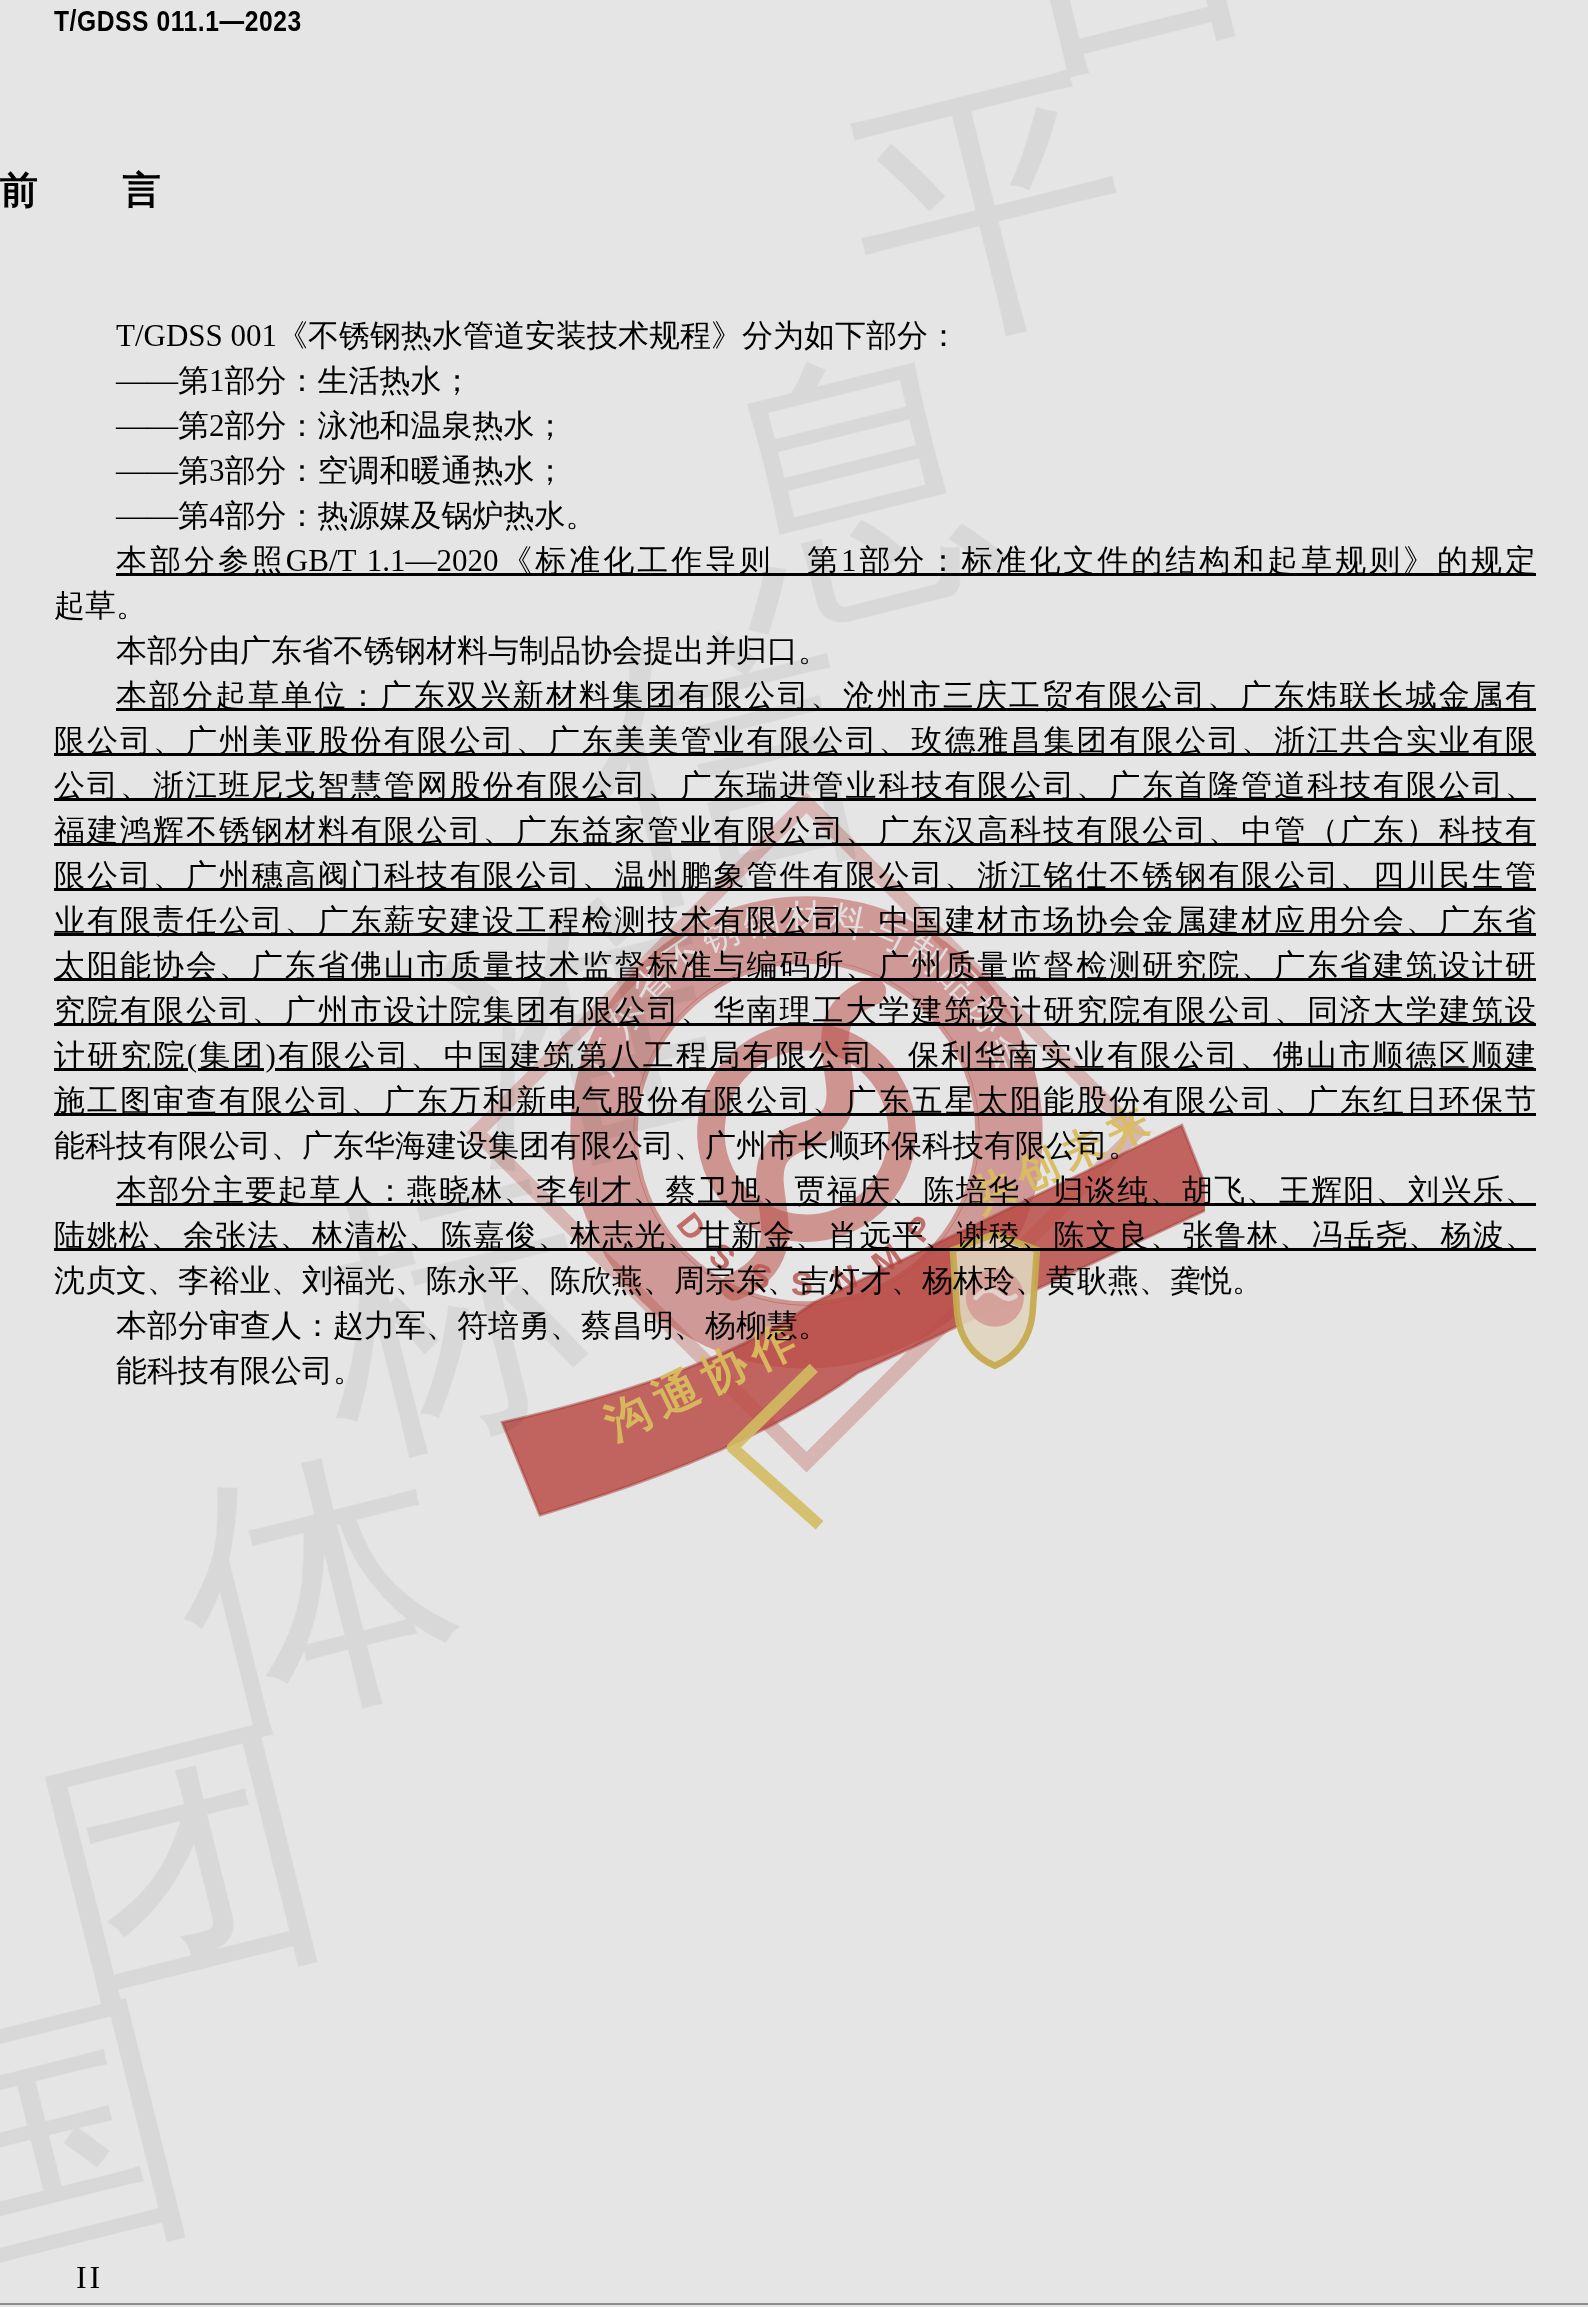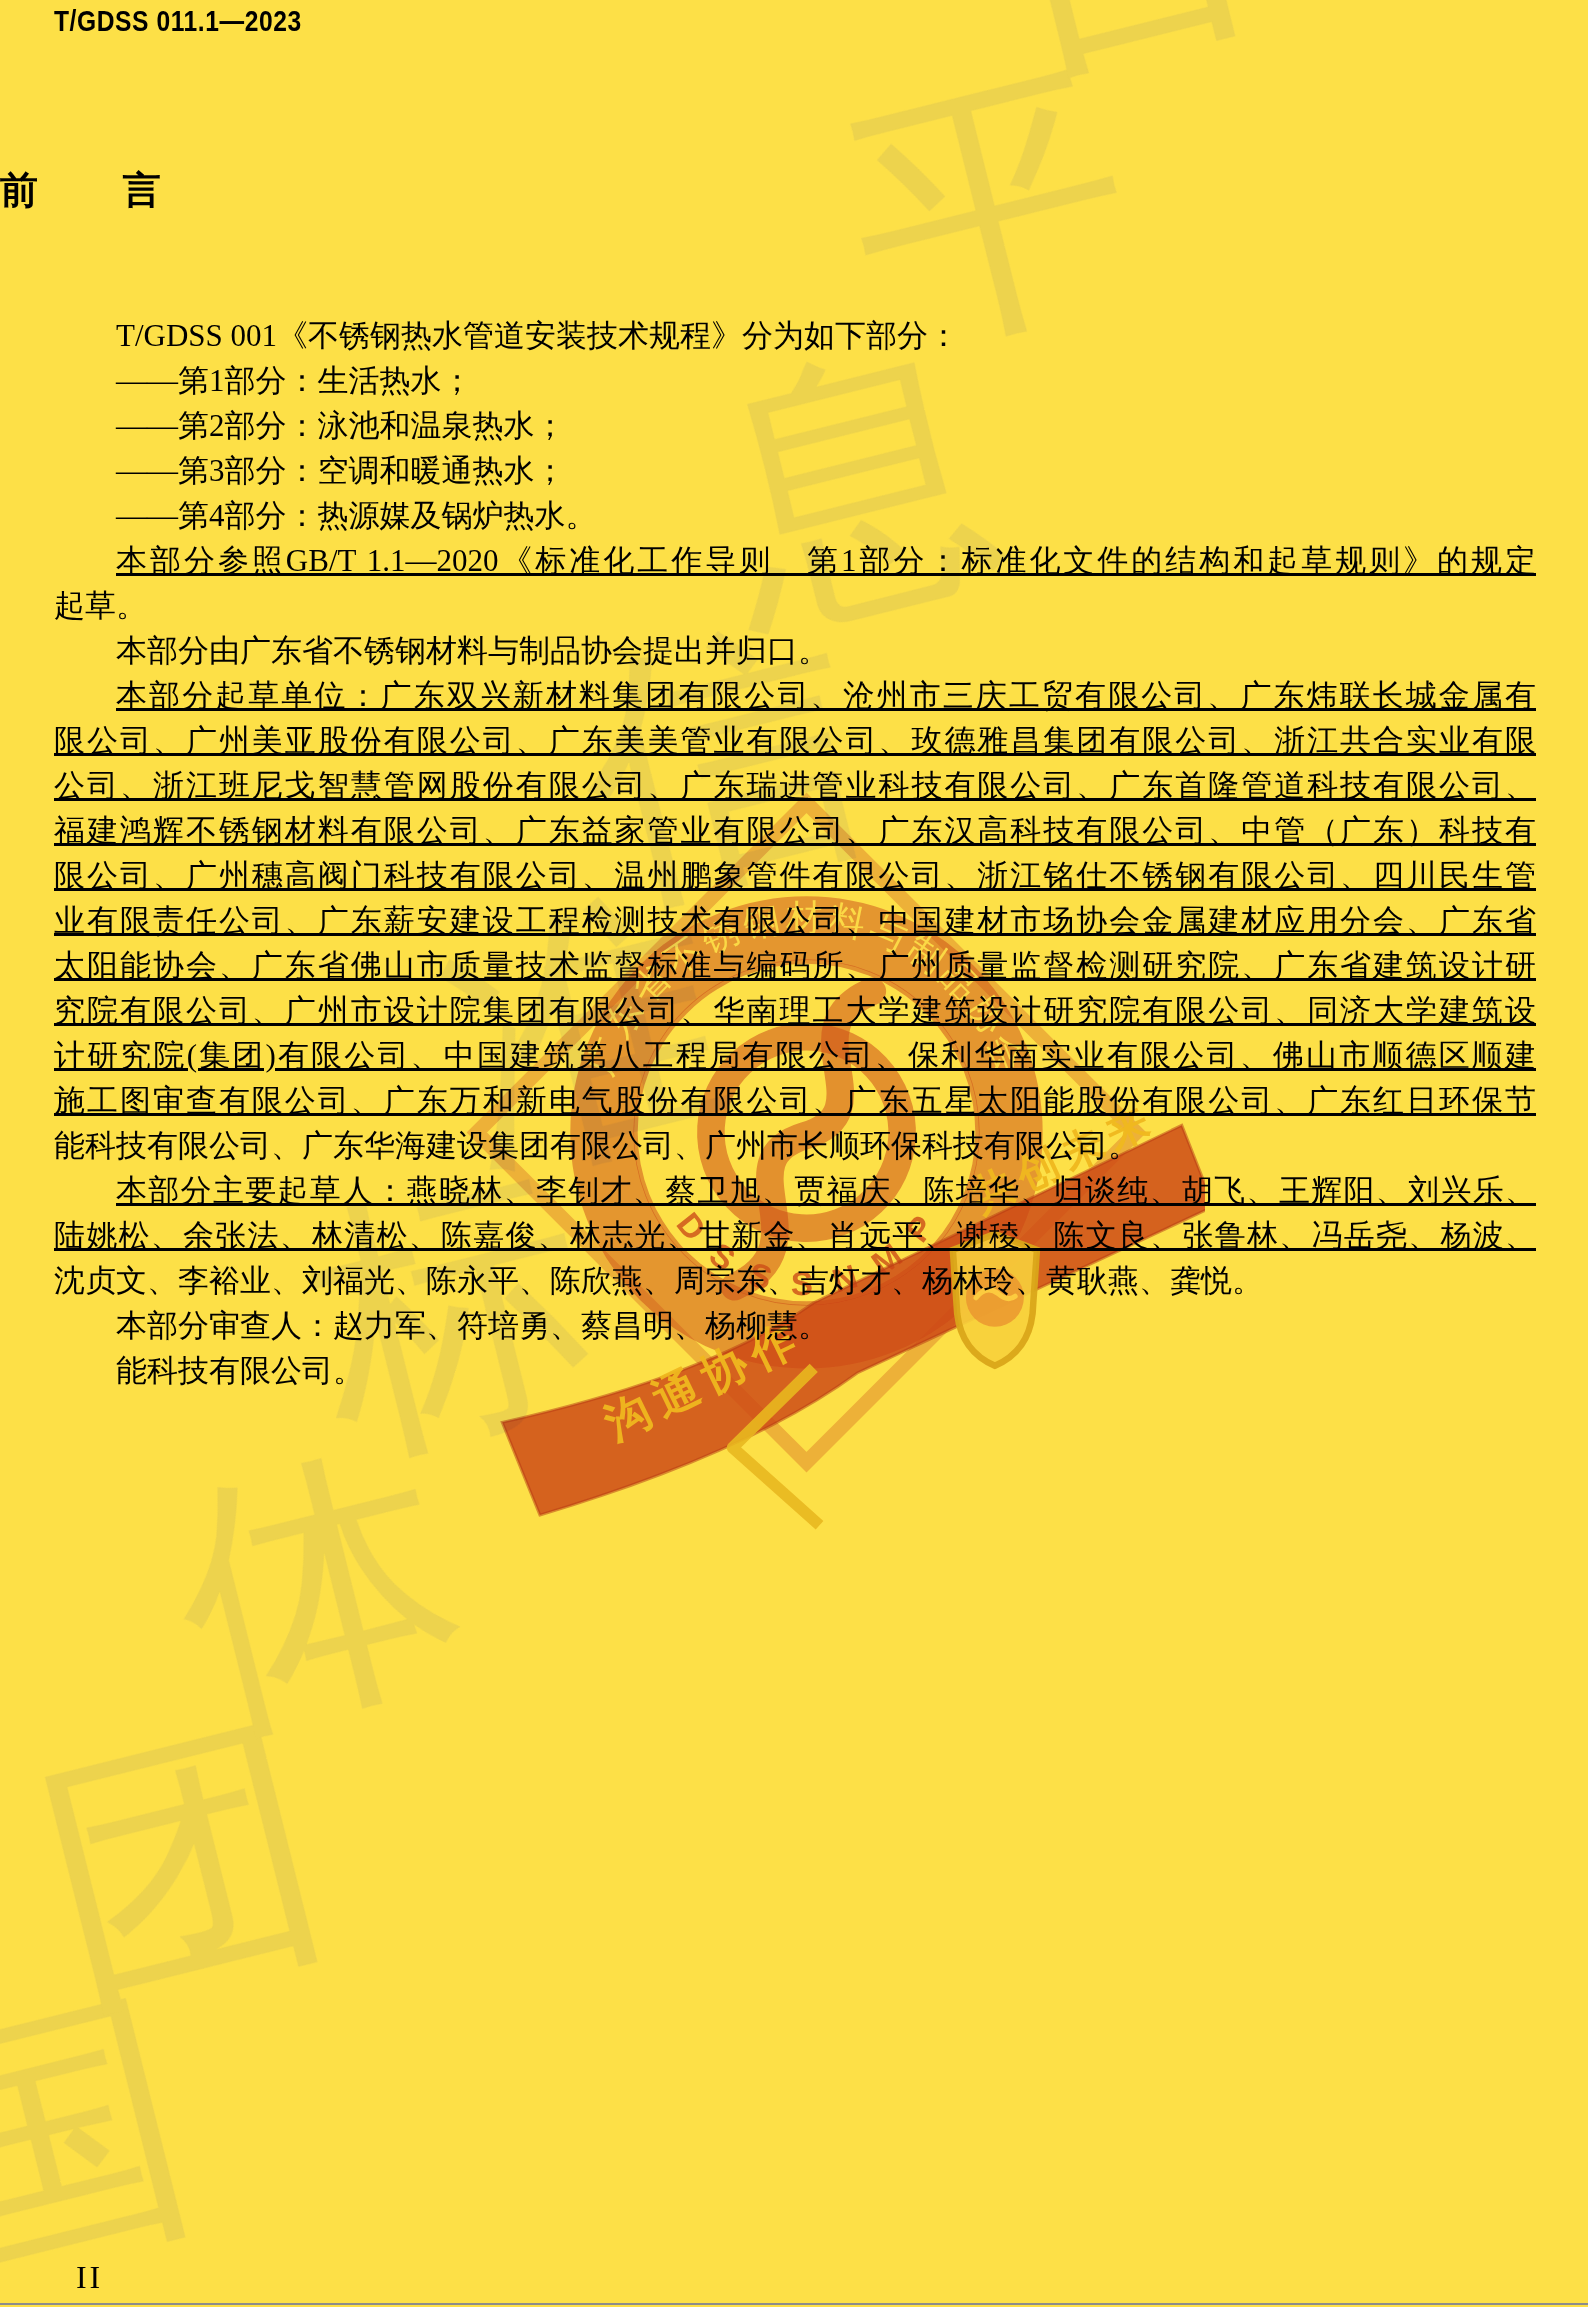--- a/index.html
+++ b/index.html
@@ -1,17 +1,17 @@
 <!DOCTYPE html>
 <html style="font-size:11.6px"><head>
 <meta charset="utf-8">
 <style>
   html,body{margin:0;padding:0;background:#fff;}
   .page{
-    position:relative; width:1589px; height:2307px; background:#fde047;
+    position:relative; width:1589px; height:2307px; background:#e5e5e5;
     overflow:hidden; font-family:"Liberation Serif","DejaVu Serif",serif; color:#000;
   }
   .doc-header{
     position:absolute; left:54px; top:4.3px;
     font-family:"Liberation Sans","DejaVu Sans",sans-serif;
     font-size:30px; font-weight:600; letter-spacing:0.7px;
     transform:scaleX(.82); transform-origin:left top; white-space:nowrap;
   }
   .doc-title{
     position:absolute; left:0; top:165px; width:100%;

